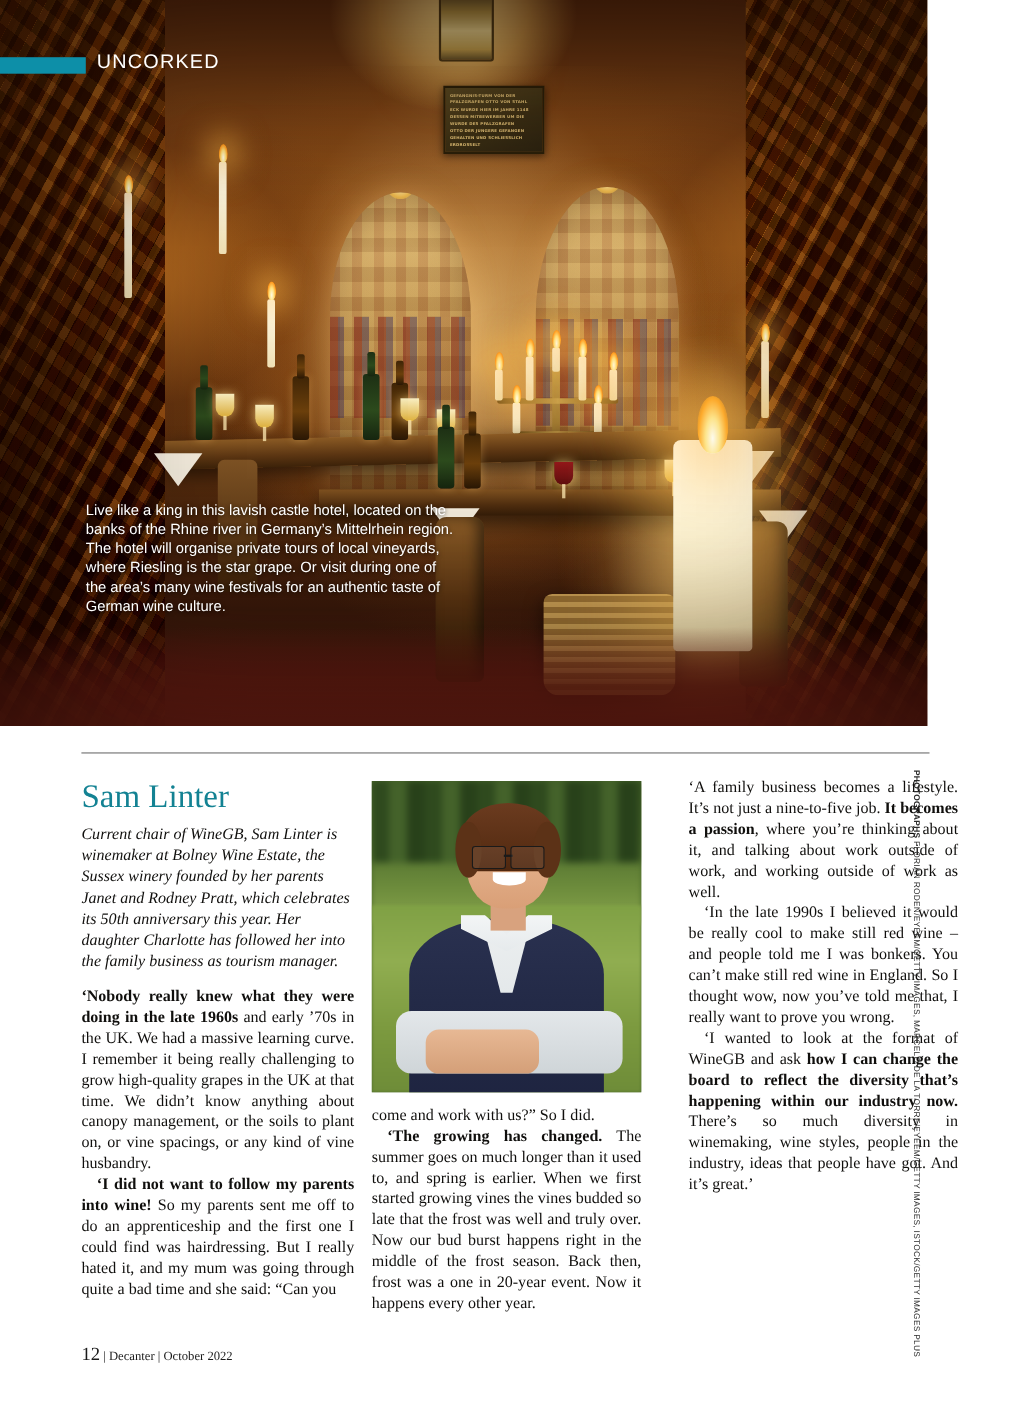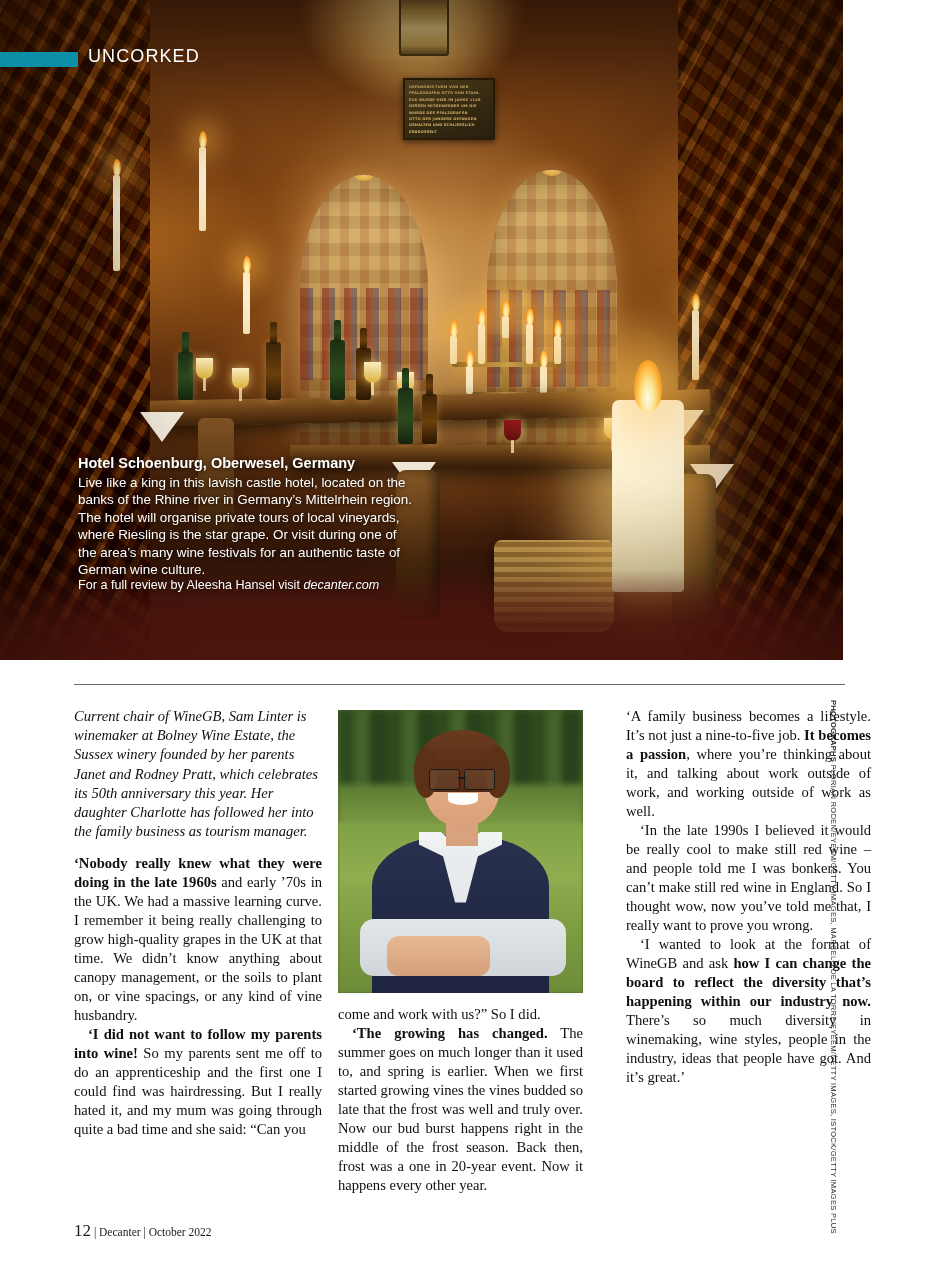--- a/index.html
+++ b/index.html
@@ -308,23 +308,21 @@
       </div>
 
     <div class="floor"></div>
     <div class="vign"></div>
   </div>
 
   <div class="tealbar"></div>
   <div class="uncorked">UNCORKED</div>
 
   <div class="cap">
-    <p class="t2">Hotel Schoenburg, Oberwesel, Germany</p>
     <p class="t3">Live like a king in this lavish castle hotel, located on the banks of the Rhine river in Germany’s Mittelrhein region. The hotel will organise private tours of local vineyards, where Riesling is the star grape. Or visit during one of the area’s many wine festivals for an authentic taste of  German wine culture.</p>
-    <p class="t5"><span>For a full review by Aleesha Hansel visit </span><i>decanter.com</i></p>
   </div>
 
   <div class="rule"></div>
 
   <div class="portrait">
     <div class="p-sky"></div>
     <div class="p-trees"></div>
     <div class="p-field"></div>
     <div class="p-body"></div>
     <div class="p-shirt"></div>
@@ -338,20 +336,21 @@
         <i></i>
         <u></u>
         <i></i>
       </div>
     <div class="p-smile"></div>
     <div class="p-arm"></div>
     <div class="p-hands"></div>
   </div>
 
   <div class="col" id="c1">
+    <div class="headline2">Sam Linter</div>
     <div class="standfirst">Current chair of WineGB, Sam Linter is winemaker at Bolney Wine Estate, the Sussex winery founded by her parents Janet and Rodney Pratt, which celebrates its 50th anniversary this year. Her daughter Charlotte has followed her into the family business as tourism manager.</div>
     <p class="noind"><b>‘Nobody really knew what they were doing in the late 1960s</b><span> and early ’70s in the UK. We had a massive learning curve. I remember it being really challenging to grow high-quality grapes in the UK at that time. We didn’t know anything about canopy management, or the soils to plant on, or vine spacings, or any kind of vine husbandry.</span></p>
     <p><b>‘I did not want to follow my parents into wine!</b><span> So my parents sent me off to do an apprenticeship and the first one I could find was hairdressing. But I really hated it, and my mum was going through quite a bad time and she said: “Can you</span></p>
   </div>
 
   <div class="col" id="c2">
     <p class="noind"><span>come and work with us?” So I did.</span></p>
     <p><b>‘The growing has changed.</b><span> The summer goes on much longer than it used to, and spring is earlier. When we first started growing vines the vines budded so late that the frost was well and truly over. Now our bud burst happens right in the middle of the frost season. Back then, frost was a one in 20-year event. Now it happens every other year.</span></p>
   </div>
 

